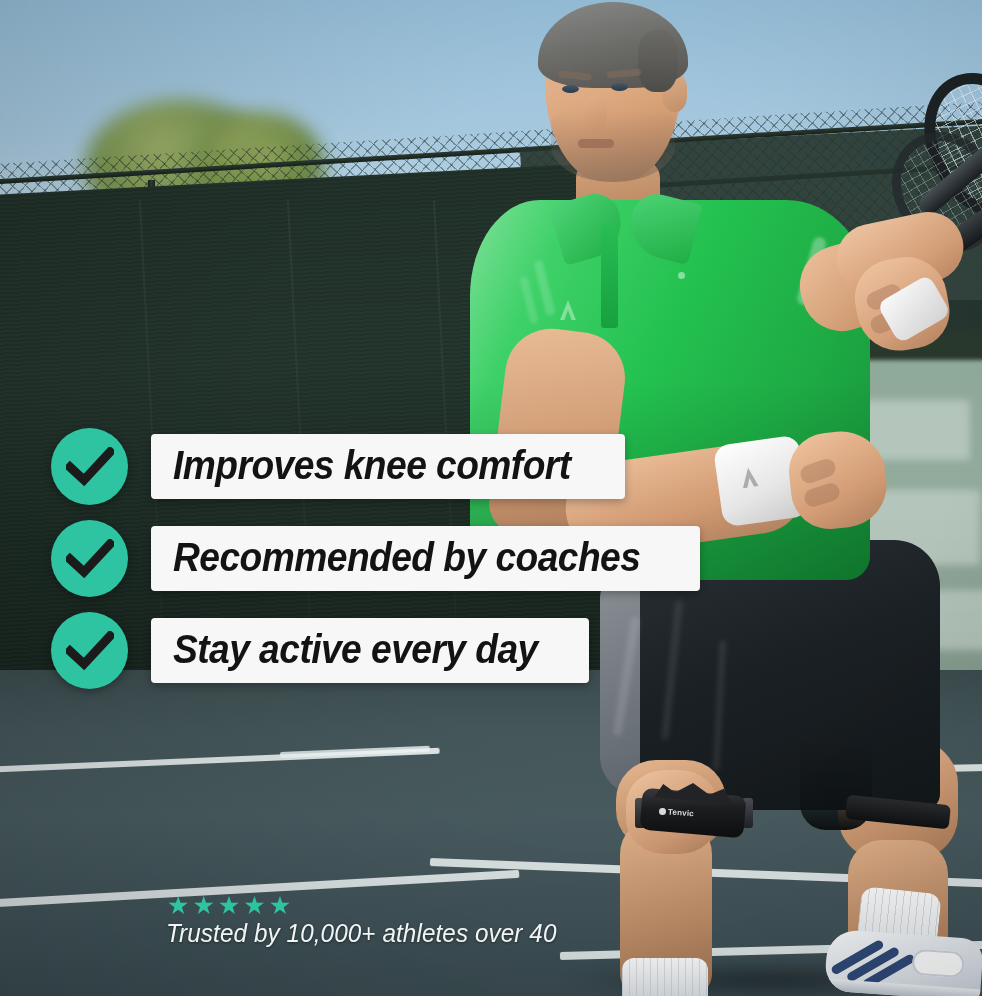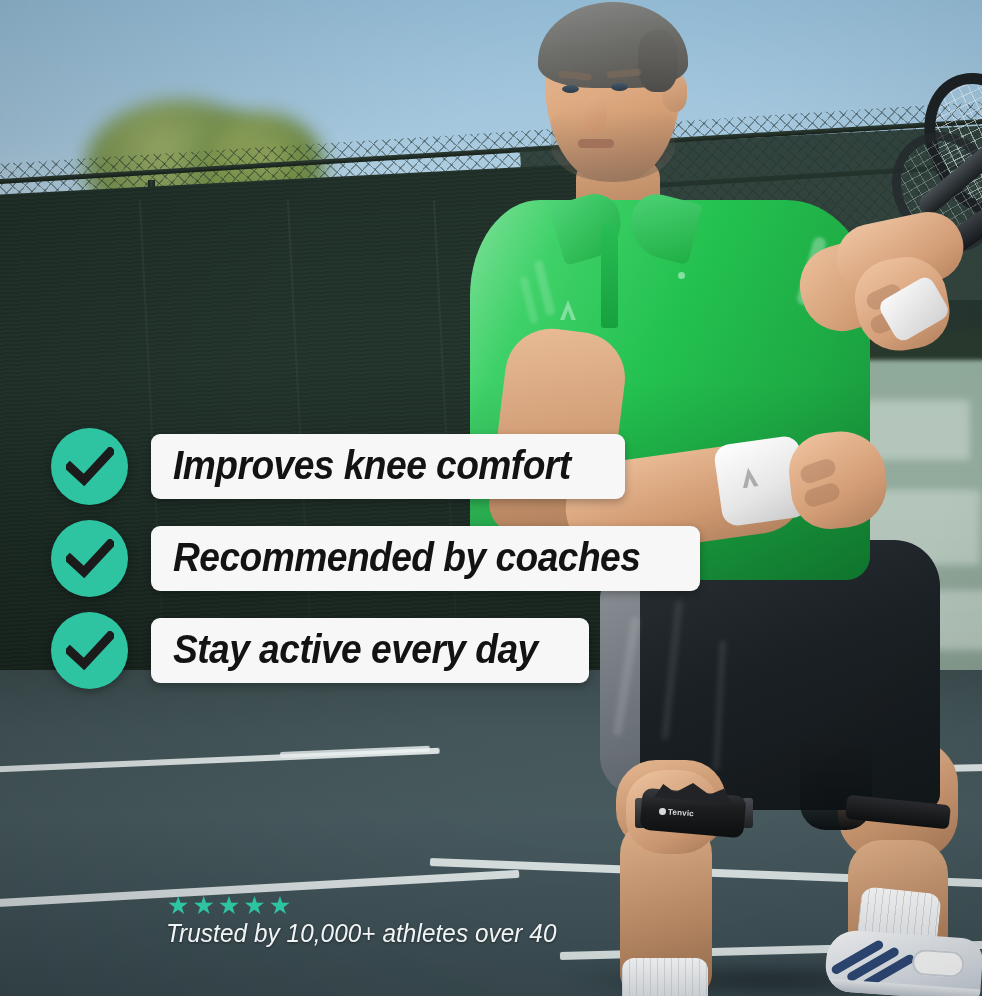--- a/index.html
+++ b/index.html
@@ -479,21 +479,21 @@
     background:#2ec4a2;
     display:flex; align-items:center; justify-content:center;
     flex:0 0 auto;
     box-shadow:0 2px 10px rgba(0,0,0,.35);
   }
   .check-circle svg { display:block; }
 
   .benefit-pill {
     margin-left:23px;
     background:#f7f7f7;
-    border-radius:9px;
+    border-radius:4px;
     padding:11px 24px 14px 22px;
     box-shadow:0 3px 9px rgba(0,0,0,.28);
     display:flex; align-items:center;
   }
   .benefit-text {
     font-family:"Liberation Sans", sans-serif;
     font-style:italic;
     font-weight:700;
     font-size:40px;
     line-height:1.0;

